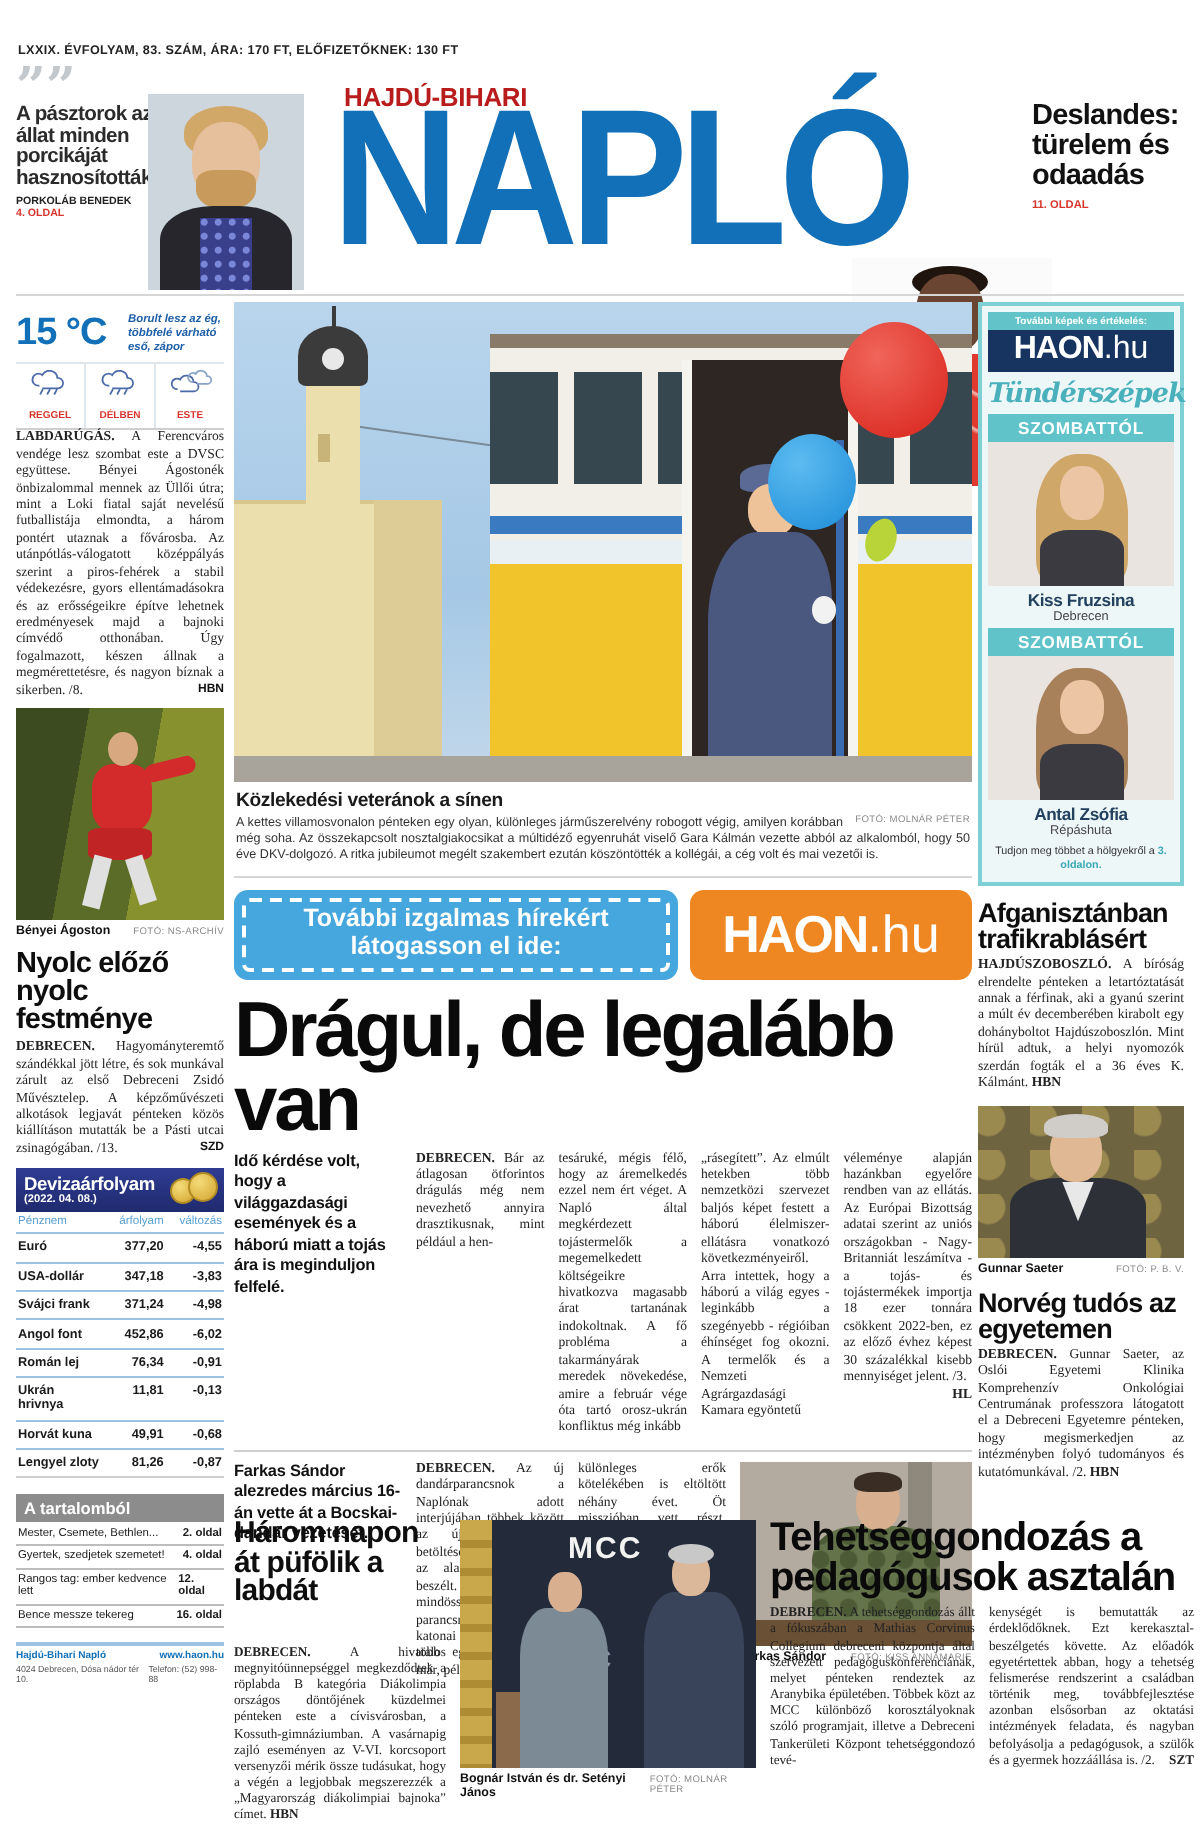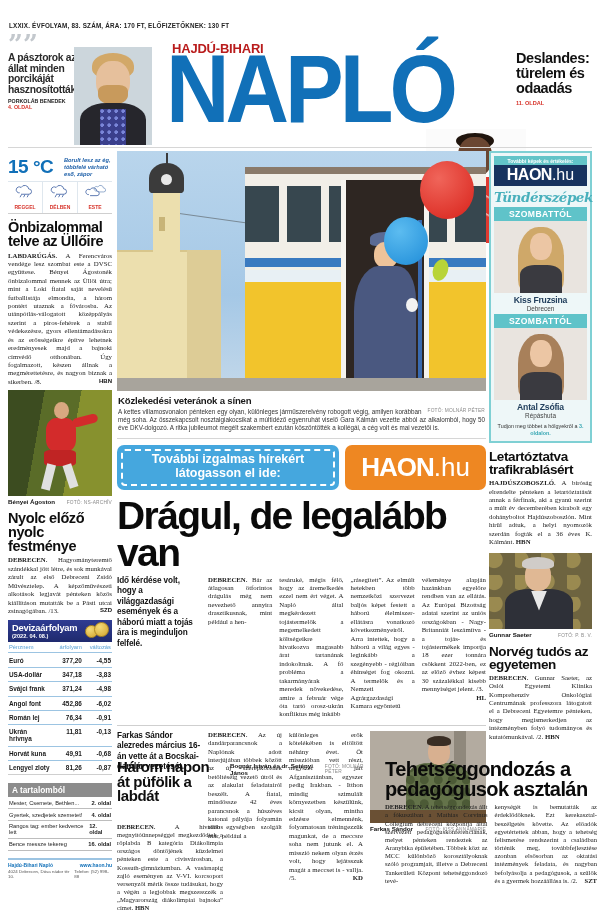--- a/index.html
+++ b/index.html
@@ -275,21 +275,20 @@
           <svg width="22" height="15" viewBox="0 0 24 17">
               <path d="M5 12 a3 3 0 1 1 1.4-5.4 a4 4 0 0 1 7.6 1.4 a2.6 2.6 0 0 1 .4 5.2 h-8" fill="none" stroke="#4a6aa8" stroke-width="1"></path>
               <path d="M14 8 a2.6 2.6 0 1 1 1.2-4.6 a3.4 3.4 0 0 1 6.4 1.2 a2.2 2.2 0 0 1 .4 4.4 h-6" fill="none" stroke="#8aa4c8" stroke-width="1"></path>
             </svg>
           <div class="wlbl">ESTE</div>
         </div>
       </div>
     </div>
 
     <div>
-      <div class="headline art-head-sm">Önbizalommal telve az Üllőire</div>
       <p class="body-txt"><b class="kick">LABDARÚGÁS.</b> <span>A Ferencváros vendége lesz szombat este a DVSC együttese. Bényei Ágostonék önbizalommal mennek az Üllői útra; mint a Loki fiatal saját nevelésű futballistája elmondta, a három pontért utaznak a fővárosba. Az utánpótlás-válogatott középpályás szerint a piros-fehérek a stabil védekezésre, gyors ellentámadásokra és az erősségeikre építve lehetnek eredményesek majd a bajnoki címvédő otthonában. Úgy fogalmazott, készen állnak a megmérettetésre, és nagyon bíznak a sikerben. /8.</span></p>
       <div class="sigline">HBN</div>
     </div>
 
     <div>
       <div class="benyei-photo photo-frame">
         <div class="bp-arm"></div>
         <div class="bp-torso"></div>
         <div class="bp-head"></div>
         <div class="bp-shorts"></div>
@@ -487,20 +486,31 @@
   </div>
 
   <div class="bottom-row">
 
     <div class="vb-art">
       <div class="headline vb-head">Három napon át püfölik a labdát</div>
       <p class="body-txt" style="font-size:6.6px"><b class="kick">DEBRECEN.</b> <span>A hivatalos megnyitóünnepséggel megkezdődtek a röplabda B kategória Diákolimpia országos döntőjének küzdelmei pénteken este a cívisvárosban, a Kossuth-gimnáziumban. A vasárnapig zajló eseményen az V-VI. korcsoport versenyzői mérik össze tudásukat, hogy a végén a legjobbak megszerezzék a „Magyarország diákolimpiai bajnoka” címet.</span> <b>HBN</b></p>
     </div>
 
     <div class="mcc-block">
+      <div class="mcc-photo photo-frame">
+        <div class="mcc-pillar"></div>
+        <div class="mcc-label">MCC</div>
+        <div class="mcc-label2">MCC</div>
+        <div class="mcc-chair"></div>
+        <div class="mcc-man1"></div>
+        <div class="mcc-head1"></div>
+        <div class="mcc-man2"></div>
+        <div class="mcc-head2"></div>
+        <div class="mcc-hair2"></div>
+      </div>
       <div class="caption-row">
         <span class="capname">Bognár István és dr. Setényi János</span>
         <span class="credit">FOTÓ: MOLNÁR PÉTER</span>
       </div>
     </div>
 
     <div class="talent-art">
       <div class="talent-head">Tehetséggondozás a pedagógusok asztalán</div>
       <div class="talent-cols">
         <div class="col body-txt"><b class="kick">DEBRECEN.</b> <span>A tehetséggondozás állt a fókuszában a Mathias Corvinus Collegium debreceni központja által szervezett pedagóguskonferenciának, melyet pénteken rendeztek az Aranybika épületében. Többek közt az MCC különböző korosztályoknak szóló programjait, illetve a Debreceni Tankerületi Központ tehetséggondozó tevé-</span></div>
@@ -535,21 +545,21 @@
         <div class="fw-top"></div>
       </div>
       <div class="fairy-name">Antal Zsófia</div>
       <div class="fairy-city">Répáshuta</div>
       <div class="fairy-footer">
         <span>Tudjon meg többet a hölgyekről a </span><span class="lnk">3. oldalon.</span>
       </div>
     </div>
 
     <div>
-      <div class="headline side-head">Letartóztatva trafikrablásért</div>
+      <div class="headline side-head">Afganisztánban trafikrablásért</div>
       <p class="body-txt"><b class="kick">HAJDÚSZOBOSZLÓ.</b> <span>A bíróság elrendelte pénteken a letartóztatását annak a férfinak, aki a gyanú szerint a múlt év decemberében kirabolt egy dohányboltot Hajdúszoboszlón. Mint hírül adtuk, a helyi nyomozók szerdán fogták el a 36 éves K. Kálmánt.</span> <b>HBN</b></p>
     </div>
 
     <div>
       <div class="saeter-photo photo-frame">
         <div class="sp-suit"></div>
         <div class="sp-shirt"></div>
         <div class="sp-head"></div>
         <div class="sp-hair"></div>
       </div>

